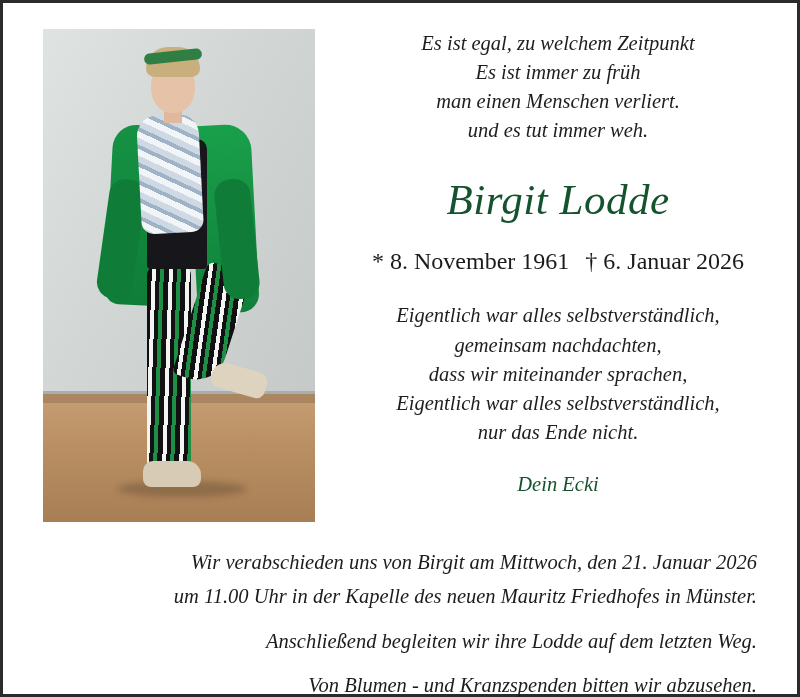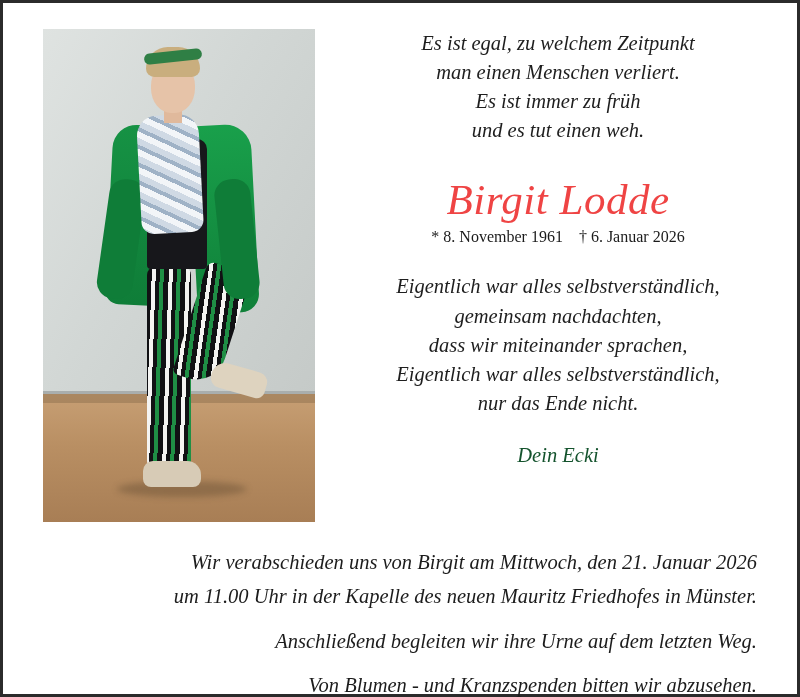--- a/index.html
+++ b/index.html
@@ -168,25 +168,25 @@
     margin: 0;
     font-style: italic;
     font-size: 20.5px;
     line-height: 1.42;
     color: #1e1e1e;
   }
   .name {
     font-style: italic;
     font-size: 43px;
     letter-spacing: .5px;
-    margin: 30px 0 4px 0;
-    color: #ef4444;
+    margin: 30px 0 24px 0;
+    color: #14532d;
   }
   .dates {
-    font-size: 16px;
+    font-size: 24px;
     margin: 0 0 26px 0;
     color: #1b1b1b;
     white-space: nowrap;
   }
   .dates .gap { display: inline-block; width: 16px; }
   .verse-mid { margin-top: 4px; }
   .signoff {
     font-style: italic;
     font-size: 20.5px;
     margin-top: 26px;
@@ -235,23 +235,23 @@
           <div class="hair"></div>
           <div class="band"></div>
         </div>
       </div>
     </div>
 
     <div class="text-col">
 
       <div class="verse-top">
         <p>Es ist egal, zu welchem Zeitpunkt</p>
+        <p>Es ist immer zu früh</p>
         <p>man einen Menschen verliert.</p>
-        <p>Es ist immer zu früh</p>
-        <p>und es tut einen weh.</p>
+        <p>und es tut immer weh.</p>
       </div>
 
       <div class="name">Birgit Lodde</div>
 
       <div class="dates">
         <span>* 8. November 1961</span><span class="gap"></span><span>† 6. Januar 2026</span>
       </div>
 
       <div class="verse-mid">
         <p>Eigentlich war alles selbstverständlich,</p>
@@ -262,17 +262,17 @@
       </div>
 
       <div class="signoff">Dein Ecki</div>
 
     </div>
   </div>
 
   <div class="bottom">
     <p>Wir verabschieden uns von Birgit am Mittwoch, den 21. Januar 2026</p>
     <p>um 11.00 Uhr in der Kapelle des neuen Mauritz Friedhofes in Münster.</p>
-    <p class="spaced">Anschließend begleiten wir ihre Urne auf dem letzten Weg.</p>
+    <p class="spaced">Anschließend begleiten wir ihre Lodde auf dem letzten Weg.</p>
     <p class="spaced">Von Blumen - und Kranzspenden bitten wir abzusehen.</p>
   </div>
 
 </div>
 
 </body></html>

